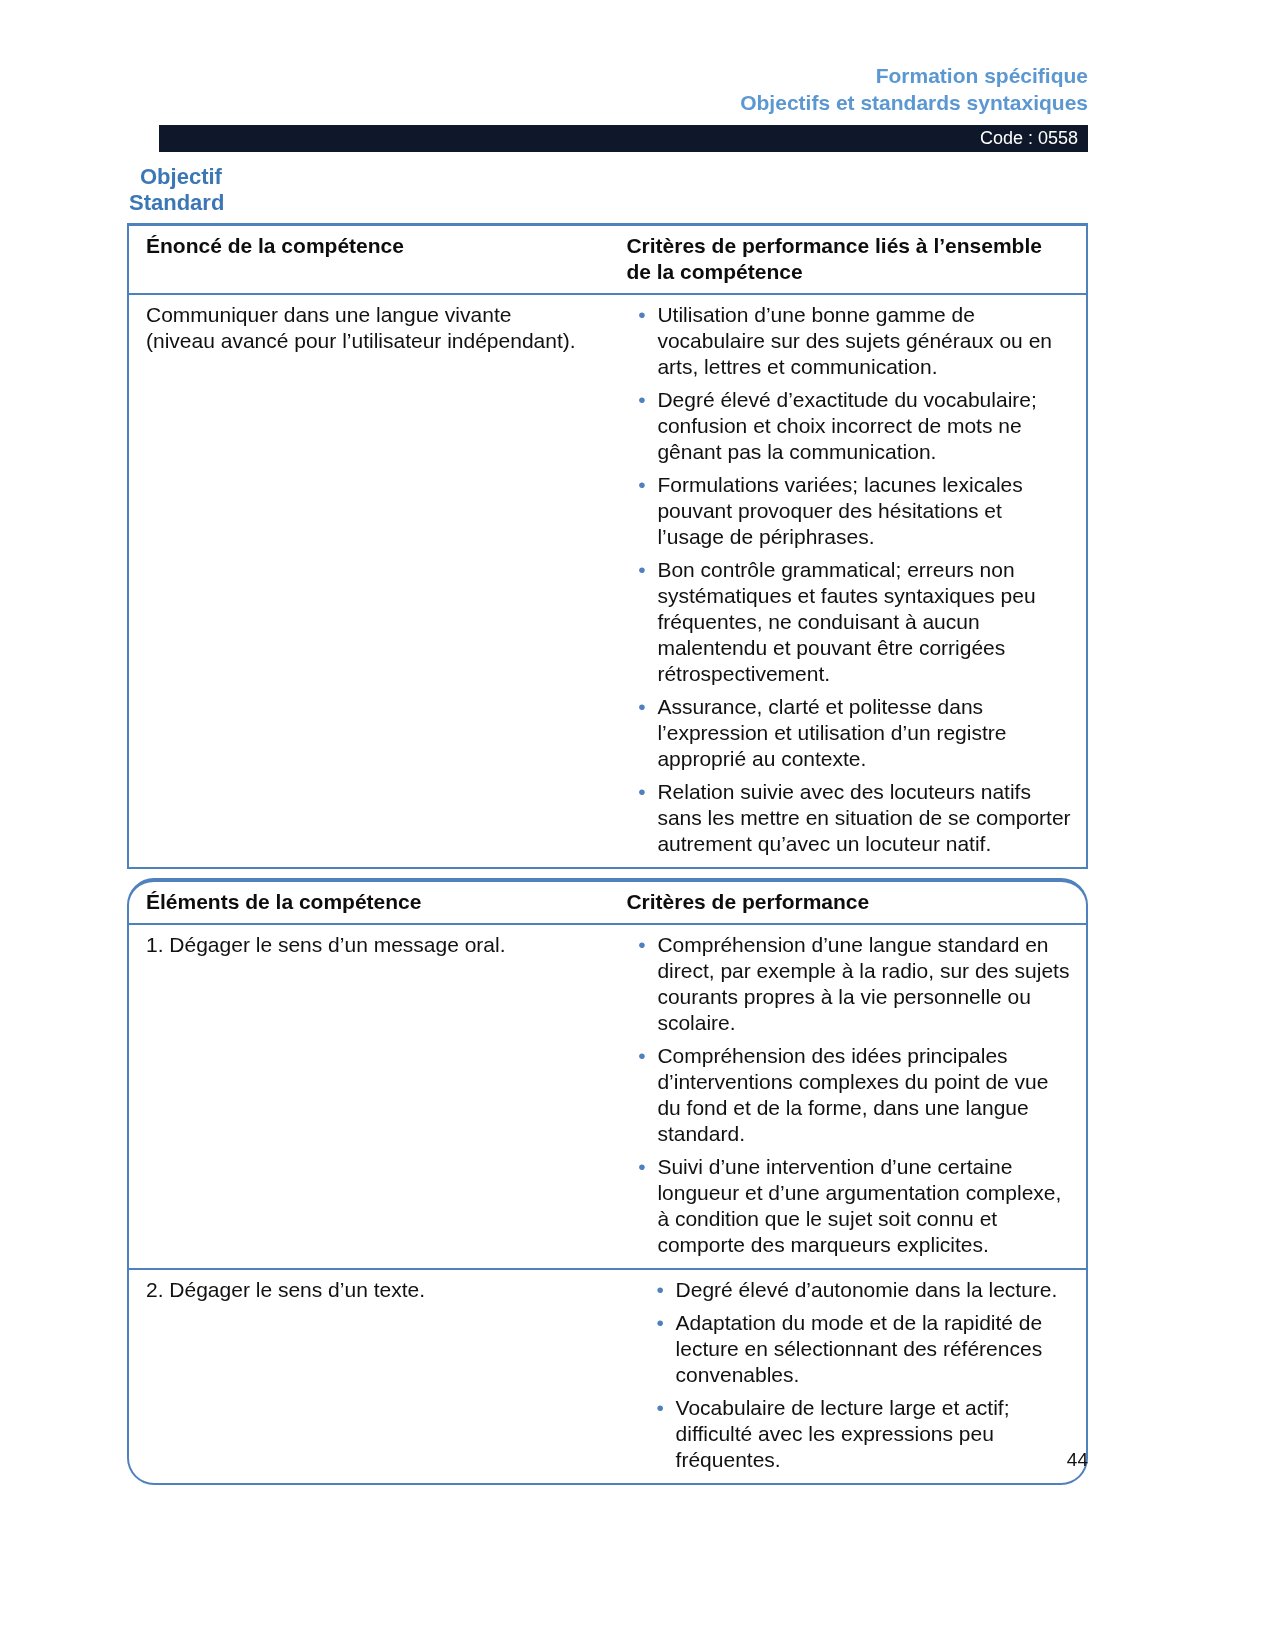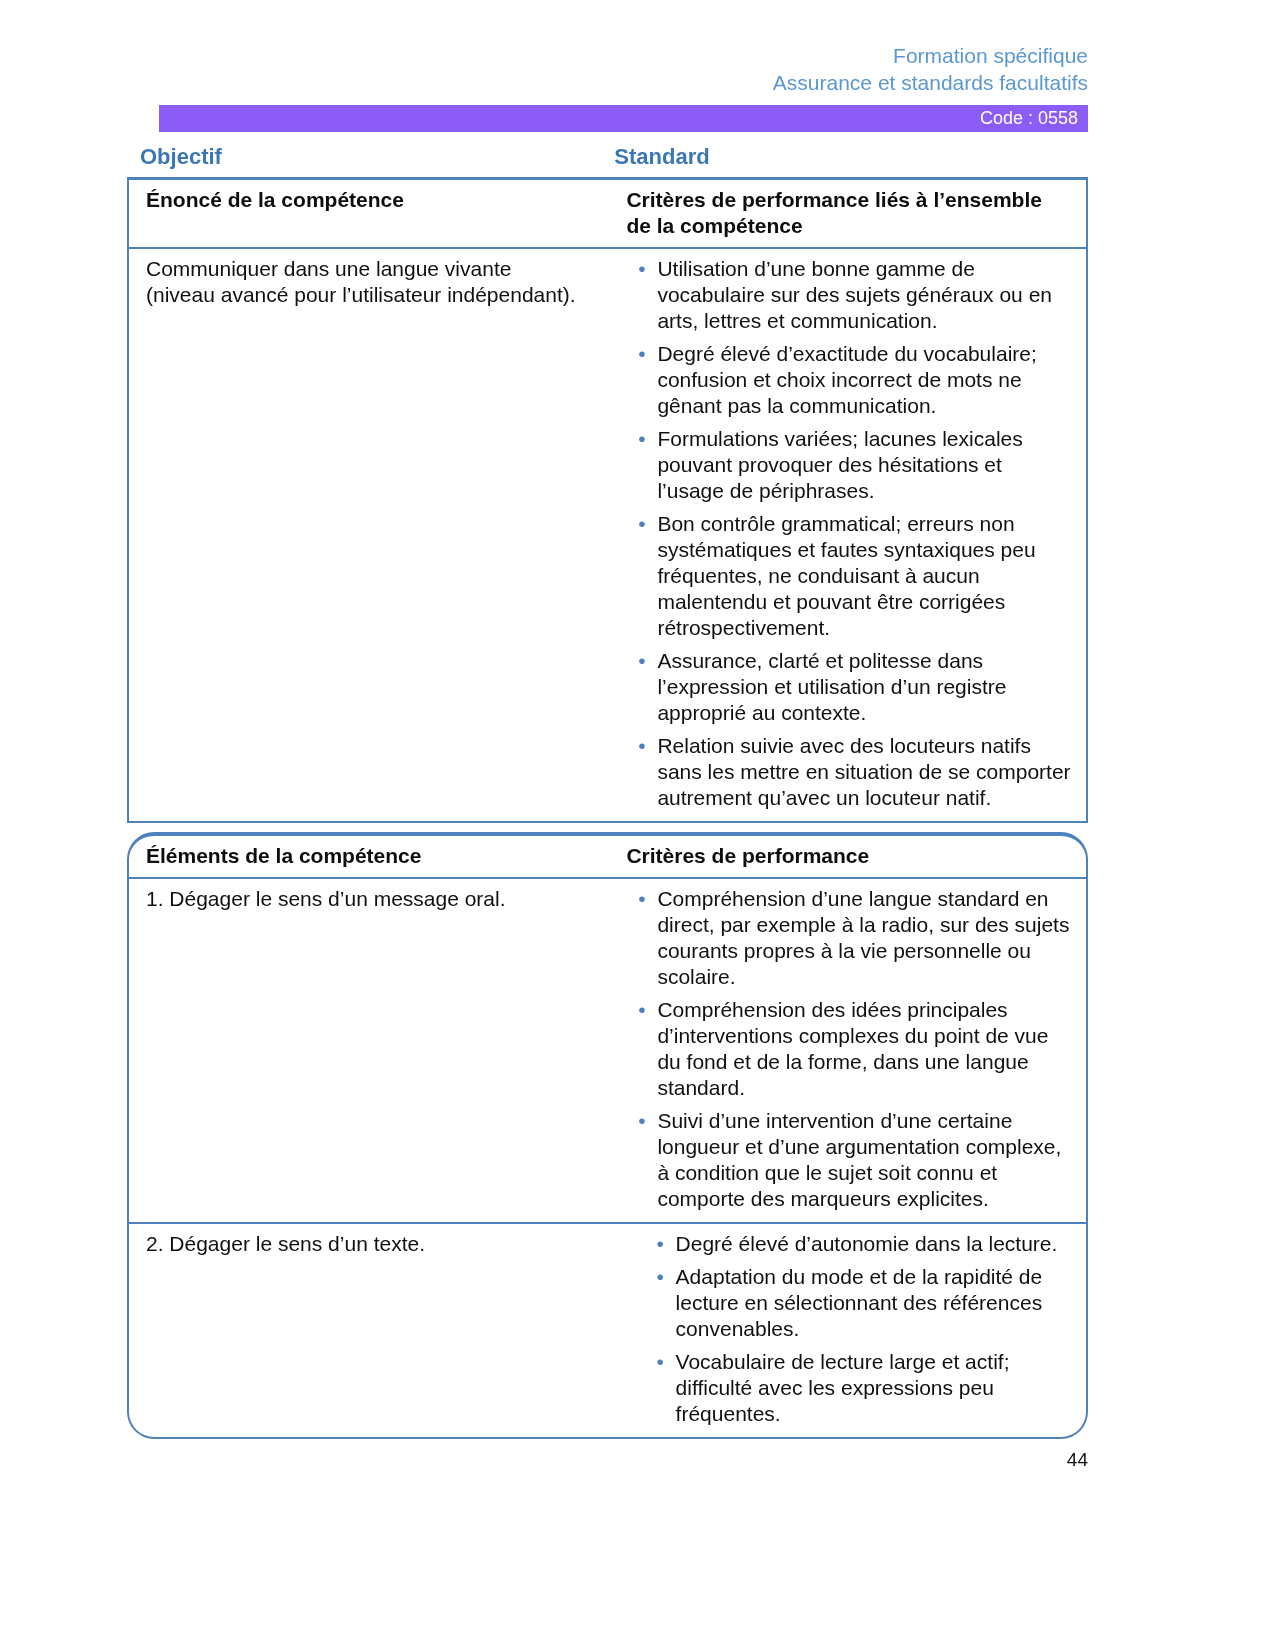--- a/index.html
+++ b/index.html
@@ -5,32 +5,32 @@
   * { margin:0; padding:0; box-sizing:border-box; }
   html,body { background:#ffffff; }
   body {
     width:1275px; height:1650px; position:relative; overflow:hidden;
     font-family:"Liberation Sans", sans-serif; color:#111111;
   }
   .content { position:absolute; left:127px; top:0; width:961px; }
 
   
   .doc-header {
-    margin-top:42px; text-align:right;
-    color:#5b97d0; font-size:21px; line-height:27px; font-weight:400;
+    margin-top:62px; text-align:right;
+    color:#5b97d0; font-size:21px; line-height:27px; font-weight:700;
   }
 
   
   .code-band {
-    margin-top:9px; background:#8b5cf6; color:#ffffff;
+    margin-top:9px; background:#0f172a; color:#ffffff;
     text-align:right; font-size:18px; line-height:26px; padding:0 10px 1px 10px;margin-left:32px;
   }
 
   
-  .col-titles { display:flex; margin:12px 0 7px 0; }
+  .col-titles { display:flex; margin:12px 0 7px 0;flex-direction:column; }
   .col-title { font-weight:bold; color:#3c77b5; font-size:22px; }
   .col-title.left { width:50.5%; padding-left:13px; }
   .col-title.right { width:49.5%; padding-left:2px; }
 
   
   .tbl { border:2px solid #4f81bd; border-top-width:3px; background:#ffffff; }
   .tbl.second { margin-top:9px; border-top-width:4px;border-radius:27px; }
   .trow { display:flex; align-items:stretch; }
   .trow.hdr { border-bottom:2px solid #4f81bd; }
   .trow.rule-top { border-top:2px solid #4f81bd;gap:36px; }
@@ -55,21 +55,21 @@
     text-align:right; font-size:19px; color:#111111;
   }
 </style>
 </head>
 <body>
 
 <div class="content">
 
   <div class="doc-header">
     <div>Formation spécifique</div>
-    <div>Assurance et standards facultatifs</div>
+    <div>Objectifs et standards syntaxiques</div>
   </div>
 
   <div class="code-band">
     <span>Code : 0558</span>
   </div>
 
   <div class="col-titles">
     <div class="col-title left">Objectif</div>
     <div class="col-title right">Standard</div>
   </div>

